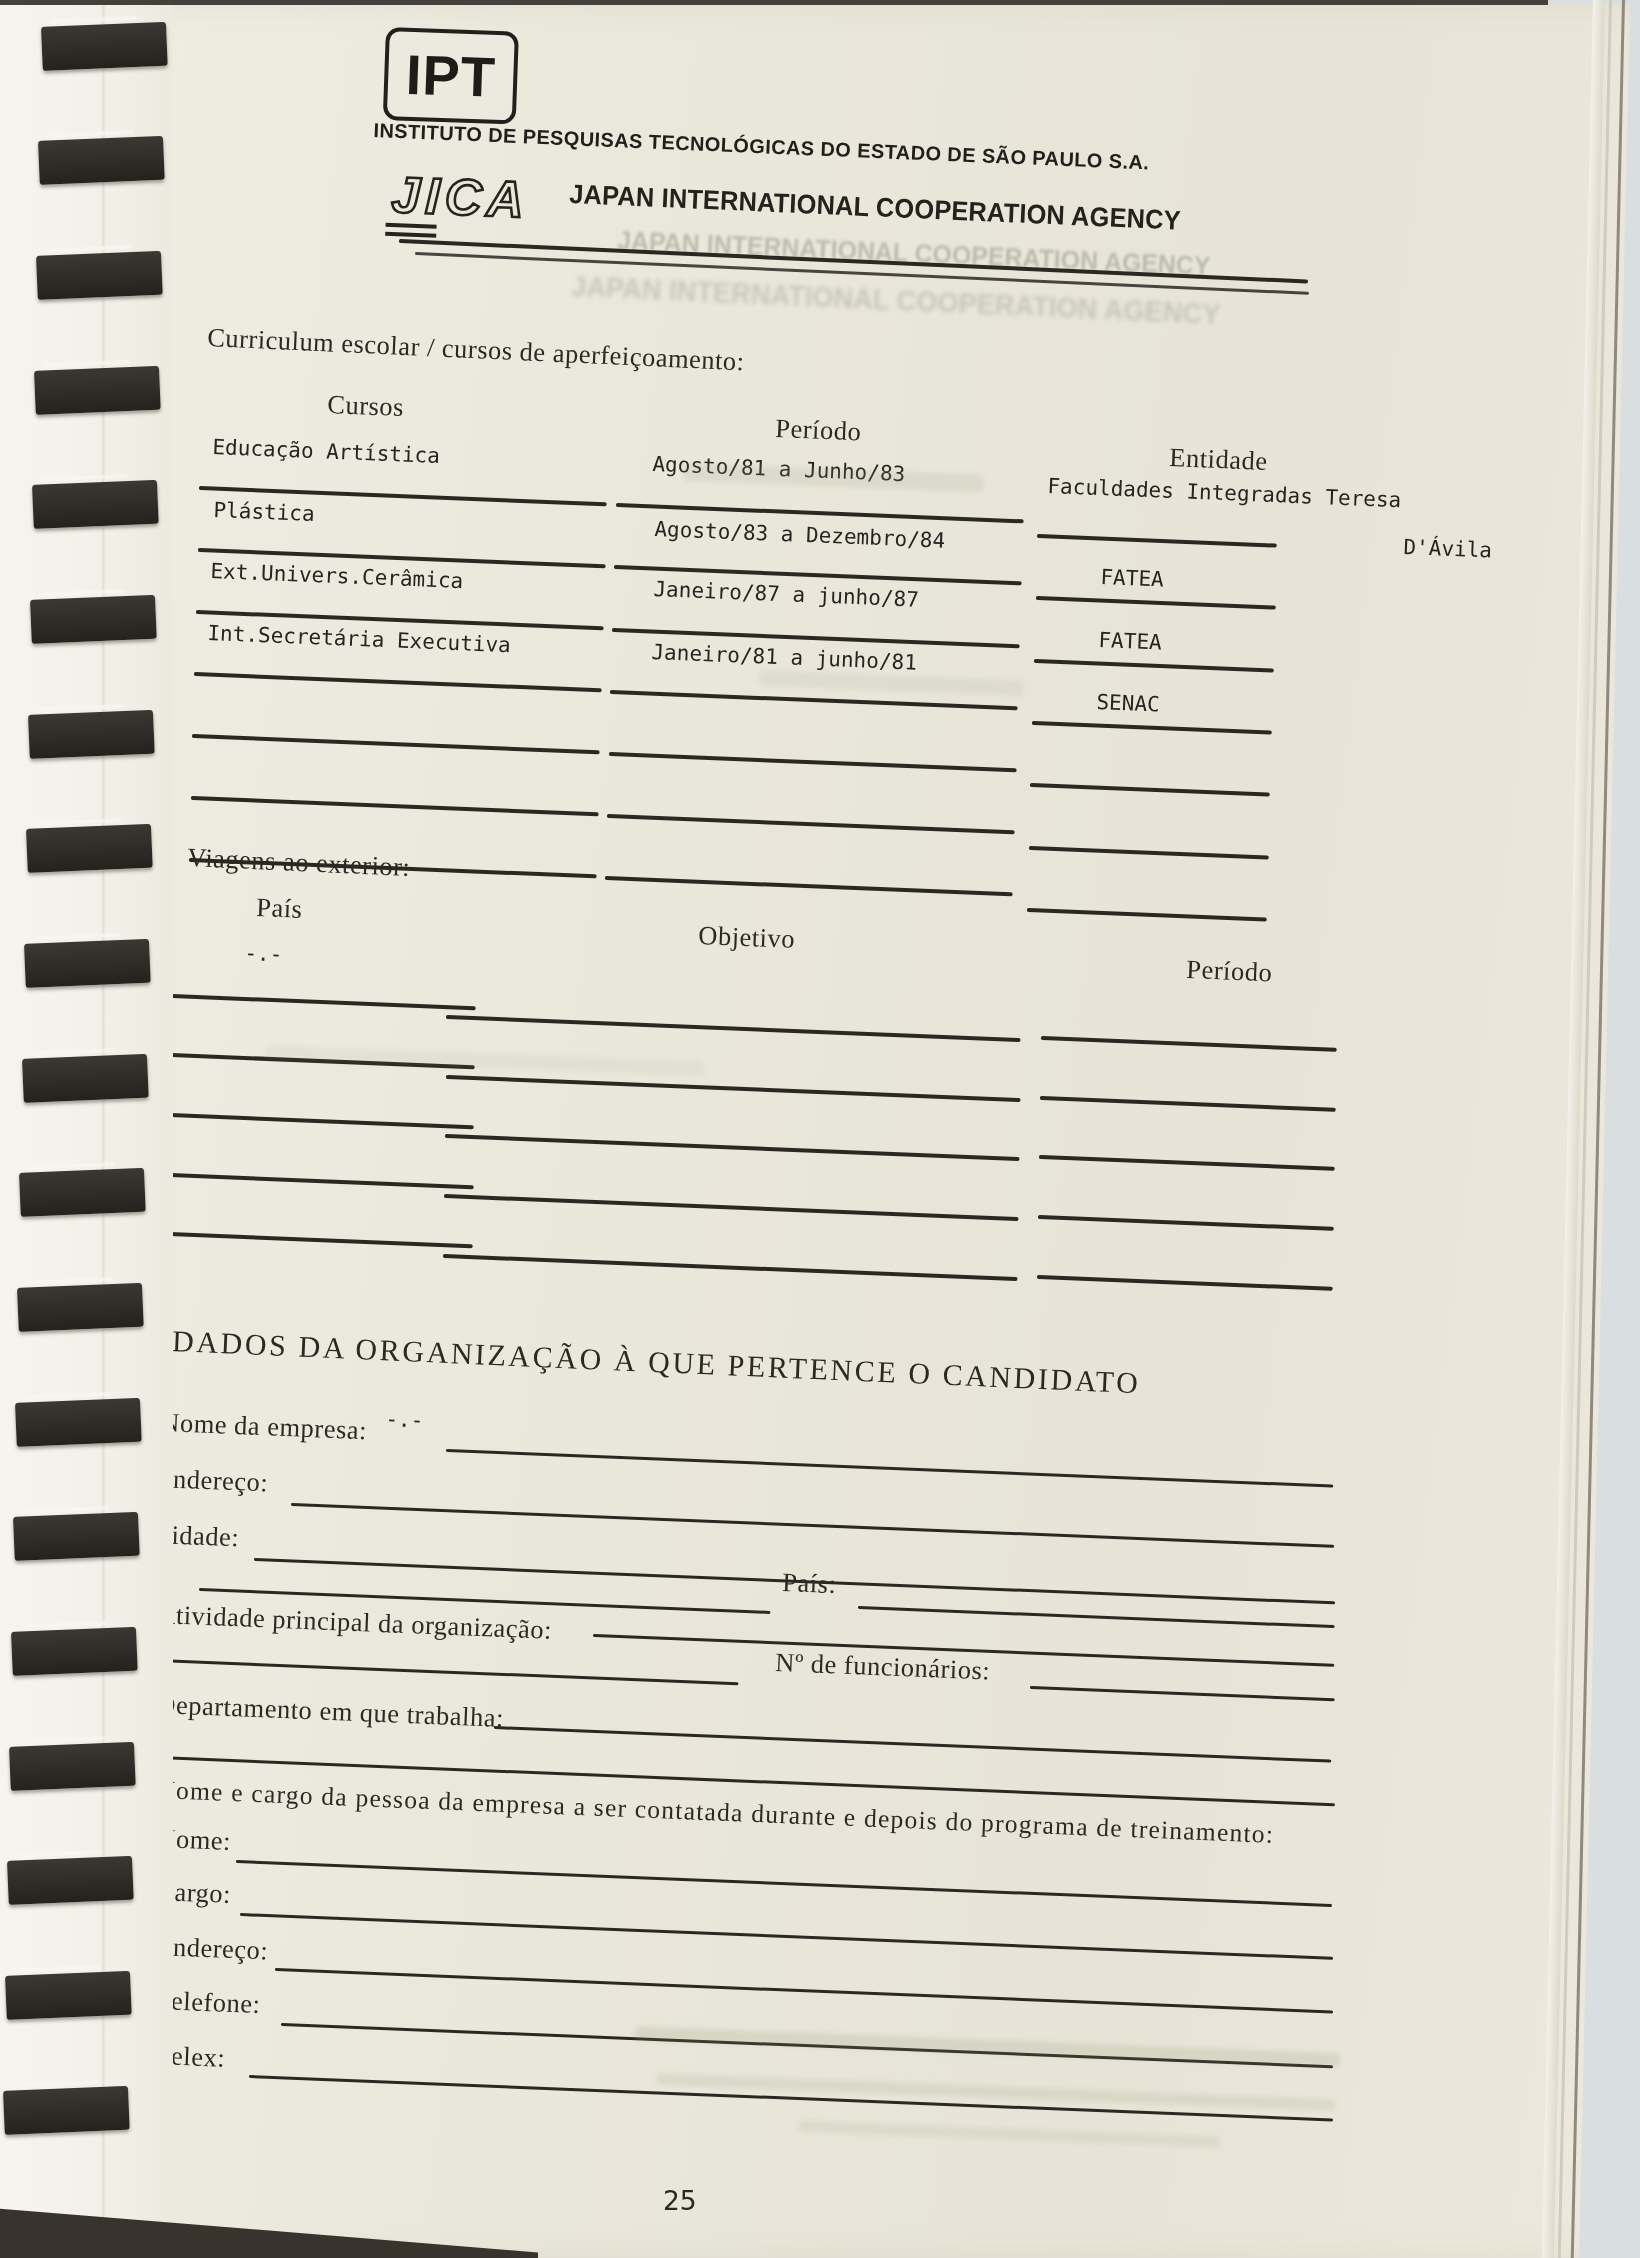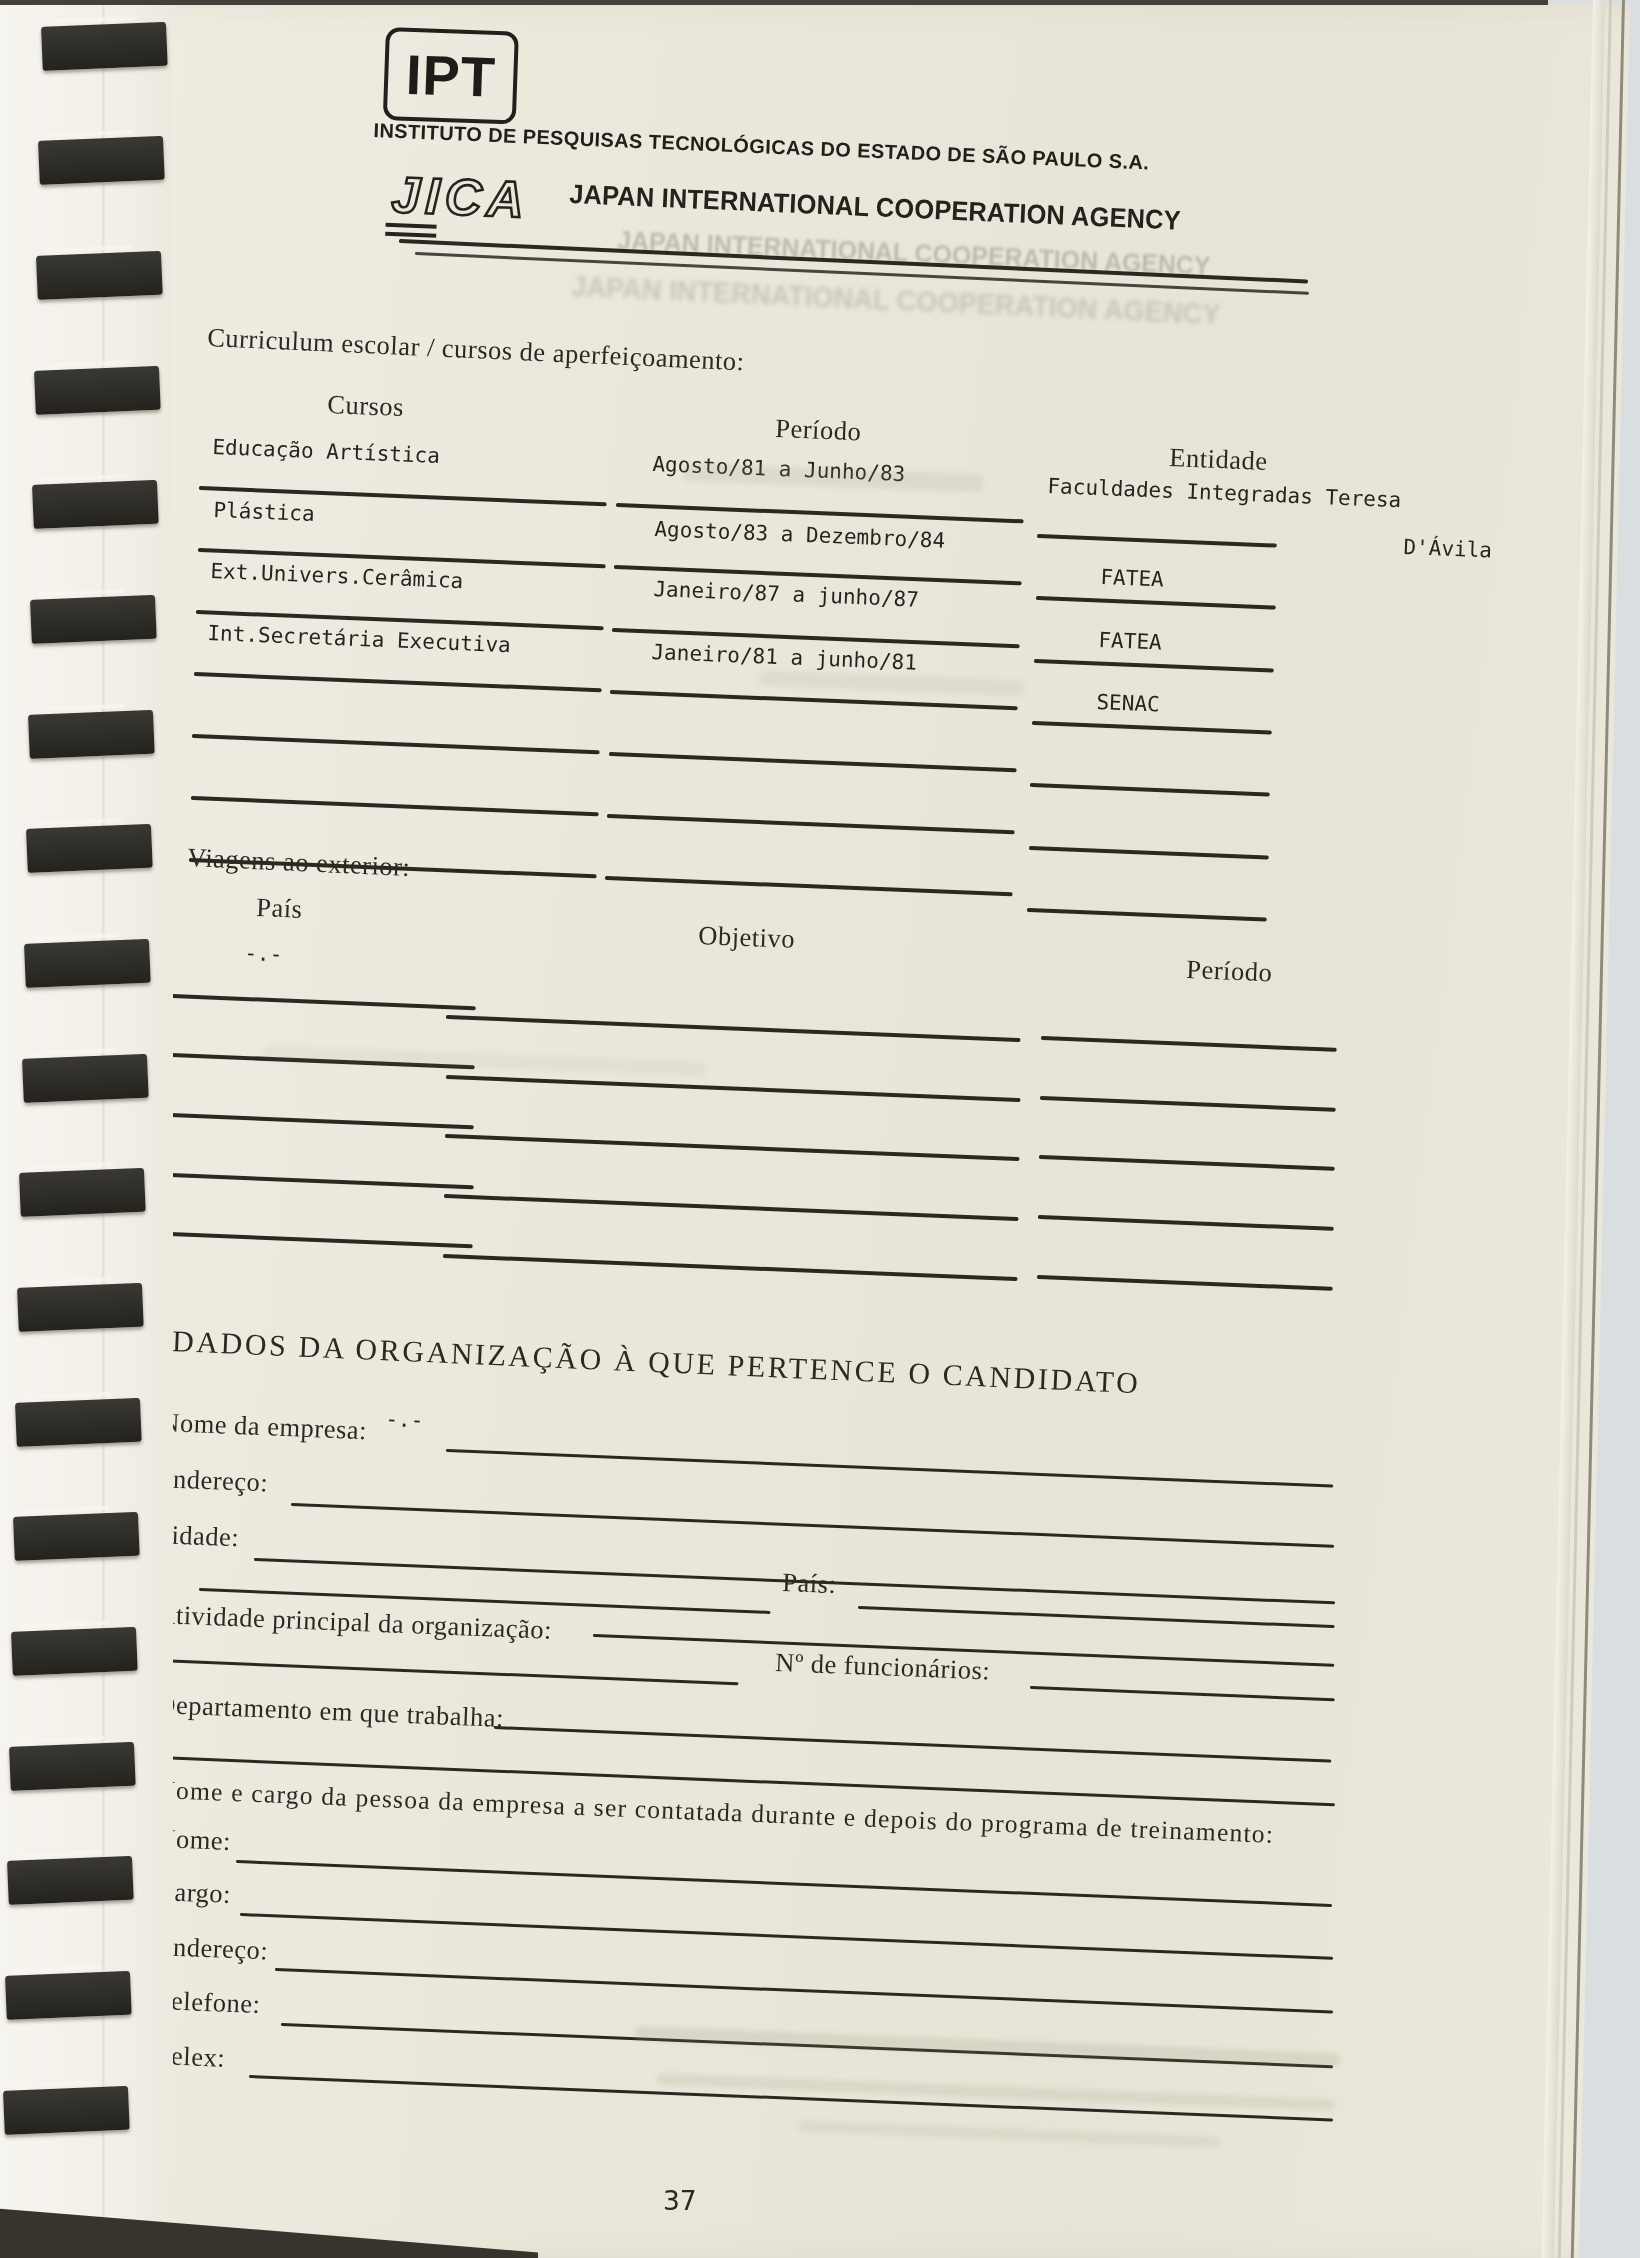--- a/index.html
+++ b/index.html
@@ -193,21 +193,21 @@
     <div class="serif" style="left:157px;top:2036px">Telex:</div>
     <div class="frule" style="left:249px;top:2071px;width:1085px"></div>
 
     <div class="ghost" style="left:684px;top:459px;width:300px;height:17.6px;background:rgba(148,158,128,.16)"></div>
     <div class="ghost" style="left:759px;top:666px;width:265px;height:16px;background:rgba(148,158,128,.13)"></div>
     <div class="ghost" style="left:265px;top:1041px;width:441px;height:14px;background:rgba(150,158,128,.10)"></div>
     <div class="ghost" style="left:635px;top:2022px;width:706px;height:14px;background:rgba(150,158,128,.22)"></div>
     <div class="ghost" style="left:657px;top:2069px;width:679px;height:12.4px;background:rgba(150,158,128,.18)"></div>
     <div class="ghost" style="left:798px;top:2116px;width:423px;height:12.4px;background:rgba(150,158,128,.15)"></div>
 
-    <div class="pagenum">37</div>
+    <div class="pagenum">25</div>
   </div>
 
   <div class="edgeline" style="left:1593px;top:0;width:12.4px;height:2294px;background:linear-gradient(90deg,#f3f1e9,#ddd9ca);transform:rotate(1.3deg)"></div>
   <div class="edgeline" style="left:1609px;top:0;width:2.6px;height:2294px;background:#cfccbf;transform:rotate(1.3deg)"></div>
   <div class="edgeline" style="left:1622px;top:0;width:2.6px;height:2294px;background:#8f8a7d;transform:rotate(1.3deg)"></div>
 
   <div class="binding-strip">
     <div class="crease"></div>
   </div>
   <div id="binding">

